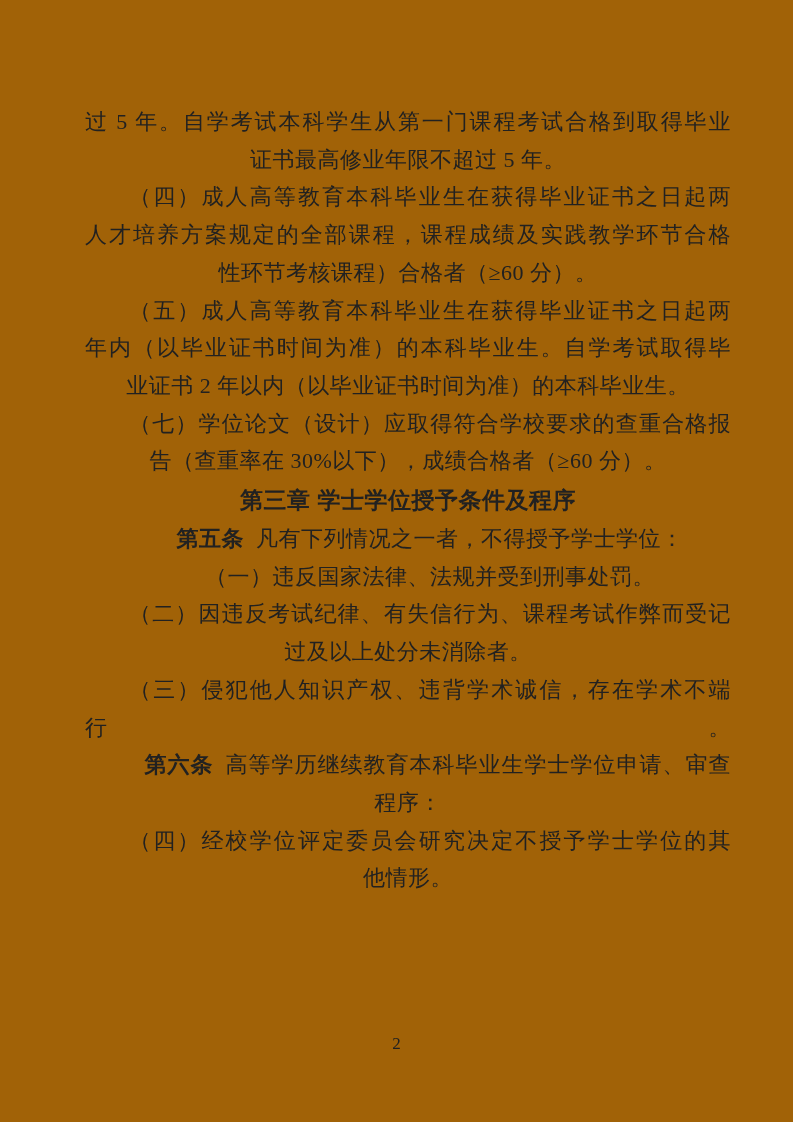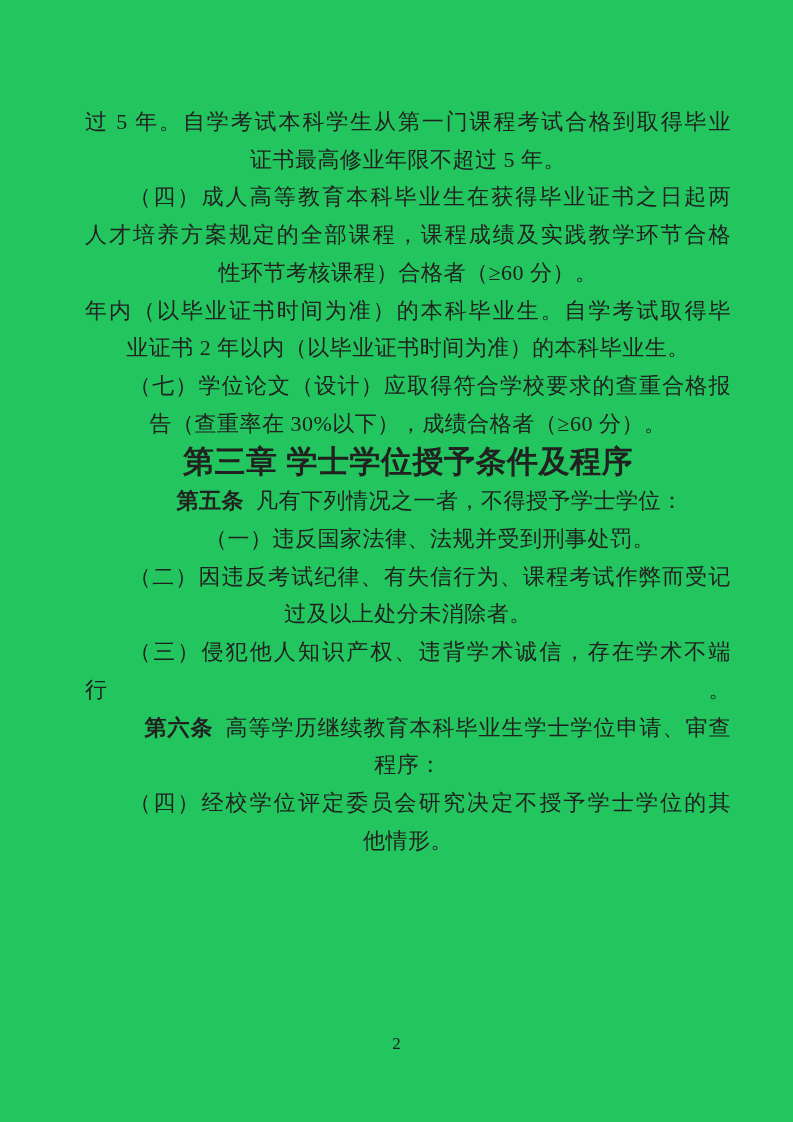--- a/index.html
+++ b/index.html
@@ -29,51 +29,52 @@
   .line.fill {
     text-align: justify;
     text-align-last: justify;
     text-justify: inter-character;
   }
   .line.first { text-indent: 2em; }
   .line.first-wide { text-indent: 2.7em; }
   .lead { font-weight: bold; margin-right: 0.55em; }
   .heading {
     font-family: "Liberation Sans", "DejaVu Sans", sans-serif;
-    font-size: 31px;
+    font-size: 23px;
     font-weight: bold;
     line-height: 40px;
     text-align: center;
     letter-spacing: 0.5px;
   }
   .page-number {
     position: absolute;
     top: 1033px;
     left: 0;
     width: 100%;
     text-align: center;
     font-size: 17px;
     line-height: 22px;
   }
 </style>
 </head>
 <body>
 
-<div class="page" style="background: #22c55e; color: rgb(33, 33, 33);">
+<div class="page" style="background: #a16207; color: rgb(33, 33, 33);">
   <div class="content">
       <div class="para">
         <div class="line fill">过 5 年。自学考试本科学生从第一门课程考试合格到取得毕业</div>
         <div class="line">证书最高修业年限不超过 5 年。</div>
       </div>
       <div class="para">
         <div class="line fill first">（四）成人高等教育本科毕业生在获得毕业证书之日起两</div>
         <div class="line fill">人才培养方案规定的全部课程，课程成绩及实践教学环节合格</div>
         <div class="line">性环节考核课程）合格者（≥60 分）。</div>
       </div>
       <div class="para">
+        <div class="line fill first">（五）成人高等教育本科毕业生在获得毕业证书之日起两</div>
         <div class="line fill">年内（以毕业证书时间为准）的本科毕业生。自学考试取得毕</div>
         <div class="line">业证书 2 年以内（以毕业证书时间为准）的本科毕业生。</div>
       </div>
       <div class="para">
         <div class="line fill first">（七）学位论文（设计）应取得符合学校要求的查重合格报</div>
         <div class="line">告（查重率在 30%以下），成绩合格者（≥60 分）。</div>
       </div>
       <div class="heading">第三章 学士学位授予条件及程序</div>
       <div class="para">
         <div class="line first"><span class="lead">第五条</span><span>凡有下列情况之一者，不得授予学士学位：</span></div>

